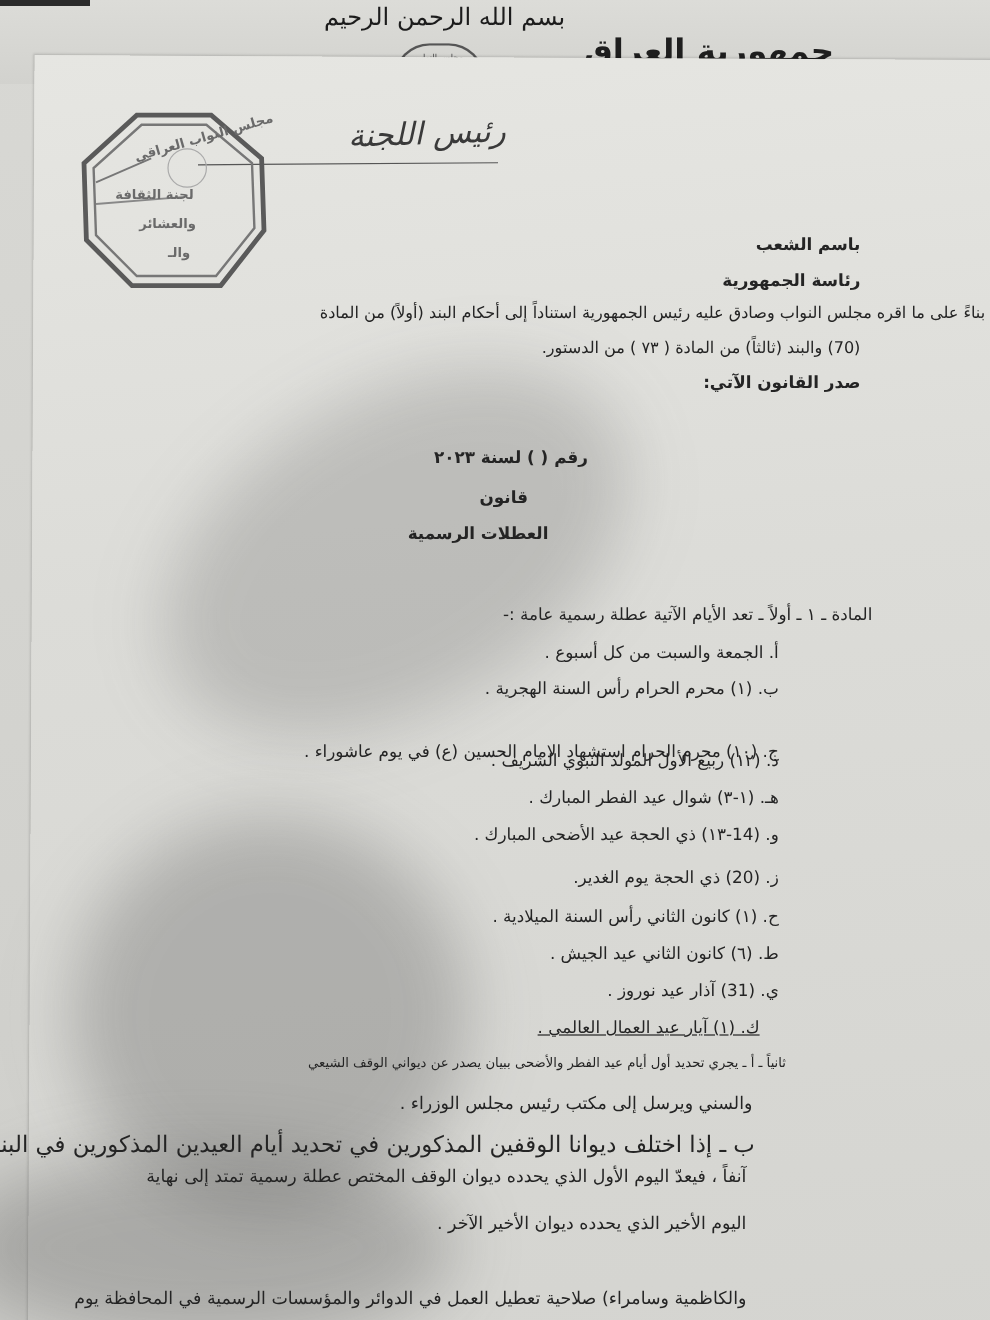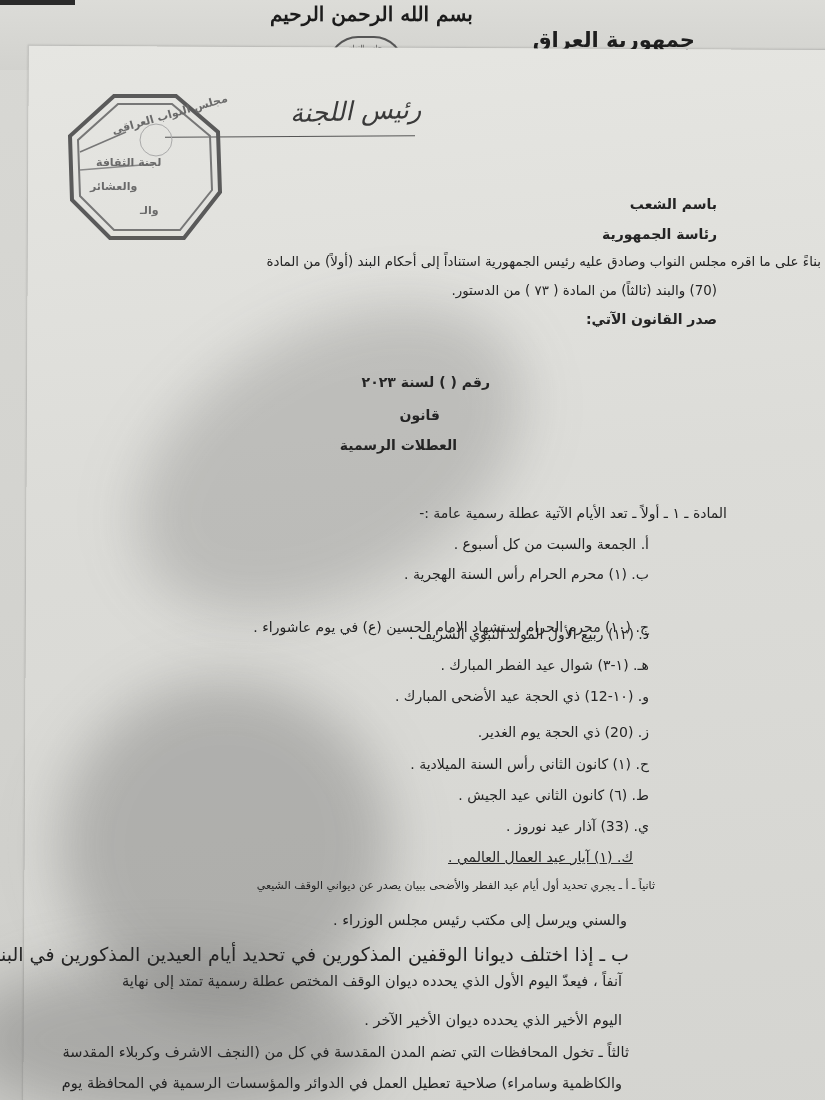--- a/index.html
+++ b/index.html
@@ -17,26 +17,26 @@
     .under-page {
       position: absolute; left: 0; top: 0; width: 825px; height: 70px;
       background: linear-gradient(180deg, #dcdcd8, #d2d2ce);
     }
     .under-page .dark-strip {
       position: absolute; left: 0; top: 0; width: 75px; height: 5px;
       background: #2a2a2a;
     }
     .basmala {
       position: absolute; left: 270px; top: 2px;
-      font-family: "DejaVu Serif", serif; font-weight: bold; font-size: 20px;
+      font-family: "DejaVu Serif", serif; font-weight: normal; font-size: 20px;
       color: #1c1c1c; direction: rtl; white-space: nowrap;
     }
     .republic {
       position: absolute; right: 130px; top: 28px;
-      font-family: "DejaVu Sans", sans-serif; font-weight: bold; font-size: 21px;
+      font-family: "DejaVu Sans", sans-serif; font-weight: bold; font-size: 27px;
       color: #1e1e1e; white-space: nowrap;
     }
     .seal-small {
       position: absolute; left: 328px; top: 36px; width: 76px; height: 30px;
       border: 2px solid #555; border-bottom: none; border-radius: 40px 40px 0 0;
       font-size: 7px; color: #444; text-align: center; padding-top: 6px;
     }
     
     .sheet {
       position: absolute; left: 26px; top: 48px; width: 830px; height: 1080px;
@@ -99,47 +99,46 @@
   <div class="stamp">
     <svg viewBox="0 0 158 150">
       <polygon points="48,4 110,4 152,40 154,100 118,146 44,146 6,108 4,44" fill="none" stroke="#5a5a5a" stroke-width="4"></polygon>
       <polygon points="52,12 106,12 144,44 146,98 114,138 48,138 14,104 12,48" fill="none" stroke="#777" stroke-width="2"></polygon>
       <line x1="14" y1="60" x2="60" y2="40" stroke="#777" stroke-width="1.5"></line>
       <line x1="14" y1="78" x2="88" y2="72" stroke="#888" stroke-width="1.5"></line>
       <circle cx="90" cy="48" r="16" fill="none" stroke="#aaa" stroke-width="1"></circle>
     </svg>
     <div class="stamp-text" style="left:44px;top:16px;transform:rotate(-16deg);">مجلس النواب العراقي</div>
     <div class="stamp-text" style="left:30px;top:64px;">لجنة الثقافة</div>
-    <div class="stamp-text" style="left:24px;top:88px;">والعشائر</div>
+    <div class="stamp-text" style="left:50px;top:88px;">والعشائر</div>
     <div class="stamp-text" style="left:74px;top:112px;">والـ</div>
   </div>
 
   <div class="doc-text bold" style="right:108px;top:196px;">باسم الشعب</div>
   <div class="doc-text bold" style="right:108px;top:226px;">رئاسة الجمهورية</div>
   <div class="doc-text" style="right:4px;top:254px;font-size:13.4px;">بناءً على ما اقره مجلس النواب وصادق عليه رئيس الجمهورية استناداً إلى أحكام البند (أولاً) من المادة</div>
   <div class="doc-text" style="right:108px;top:283px;font-size:13.4px;">(70) والبند (ثالثاً) من المادة ( ٧٣ ) من الدستور.</div>
   <div class="doc-text bold" style="right:108px;top:311px;">صدر القانون الآتي:</div>
 
   <div class="doc-text bold" style="right:335px;top:374px;">رقم (        ) لسنة ٢٠٢٣</div>
   <div class="doc-text bold" style="right:385px;top:407px;">قانون</div>
   <div class="doc-text bold" style="right:368px;top:437px;">العطلات الرسمية</div>
 
   <div class="doc-text" style="right:98px;top:505px;">المادة ـ ١ ـ أولاً ـ تعد الأيام الآتية عطلة رسمية عامة :-</div>
   <div class="doc-text" style="right:176px;top:536px;">أ.   الجمعة والسبت من كل أسبوع .</div>
   <div class="doc-text" style="right:176px;top:566px;">ب. (١) محرم الحرام رأس السنة الهجرية .</div>
   <div class="doc-text" style="right:176px;top:595px;margin-top:24px;">ج. (١٠) محرم الحرام استشهاد الامام الحسين (ع) في يوم عاشوراء .</div>
   <div class="doc-text" style="right:176px;top:626px;">د.  (١٢) ربيع الأول المولد النبوي الشريف .</div>
   <div class="doc-text" style="right:176px;top:657px;">هـ. (١-٣) شوال عيد الفطر المبارك .</div>
-  <div class="doc-text" style="right:176px;top:688px;">و.  (١٠-12) ذي الحجة عيد الأضحى المبارك .</div>
+  <div class="doc-text" style="right:176px;top:688px;">و.  (14-١٣) ذي الحجة عيد الأضحى المبارك .</div>
   <div class="doc-text" style="right:176px;top:724px;">ز.  (20) ذي الحجة يوم الغدير.</div>
   <div class="doc-text" style="right:176px;top:756px;">ح. (١) كانون الثاني رأس السنة الميلادية .</div>
   <div class="doc-text" style="right:176px;top:787px;">ط.  (٦) كانون الثاني عيد الجيش .</div>
-  <div class="doc-text" style="right:176px;top:818px;">ي. (33) آذار عيد نوروز .</div>
+  <div class="doc-text" style="right:176px;top:818px;">ي. (31) آذار عيد نوروز .</div>
   <div class="doc-text" style="right:192px;top:849px;text-decoration:underline;">ك. (١) آيار عيد العمال العالمي .</div>
 
   <div class="doc-text" style="right:170px;top:879px;font-size:11px;">ثانياً ـ أ ـ يجري تحديد أول أيام عيد الفطر والأضحى ببيان يصدر عن ديواني الوقف الشيعي</div>
   <div class="doc-text" style="right:198px;top:912px;font-size:14.5px;">والسني ويرسل إلى مكتب رئيس مجلس الوزراء .</div>
   <div class="doc-text" style="right:196px;top:943px;font-size:19px;">ب ـ إذا اختلف ديوانا الوقفين المذكورين في تحديد أيام العيدين المذكورين في البند (ثانياً/ أ)</div>
   <div class="doc-text" style="right:203px;top:973px;font-size:14.5px;">آنفاً ، فيعدّ اليوم الأول الذي يحدده ديوان الوقف المختص عطلة رسمية تمتد إلى نهاية</div>
   <div class="doc-text" style="right:203px;top:1012px;font-size:14.5px;">اليوم الأخير الذي يحدده ديوان الأخير الآخر .</div>
-  <div class="doc-text" style="right:196px;top:1044px;font-size:14.5px;">ثالثاً ـ تخول المحافظات التي تضم المدن المقدسة في كل من (النجف الاشرف وكربلاء المقدسة</div>
   <div class="doc-text" style="right:203px;top:1075px;font-size:14.5px;">والكاظمية وسامراء) صلاحية تعطيل العمل في الدوائر والمؤسسات الرسمية في المحافظة يوم</div>
 </div>
 
 </body></html>

